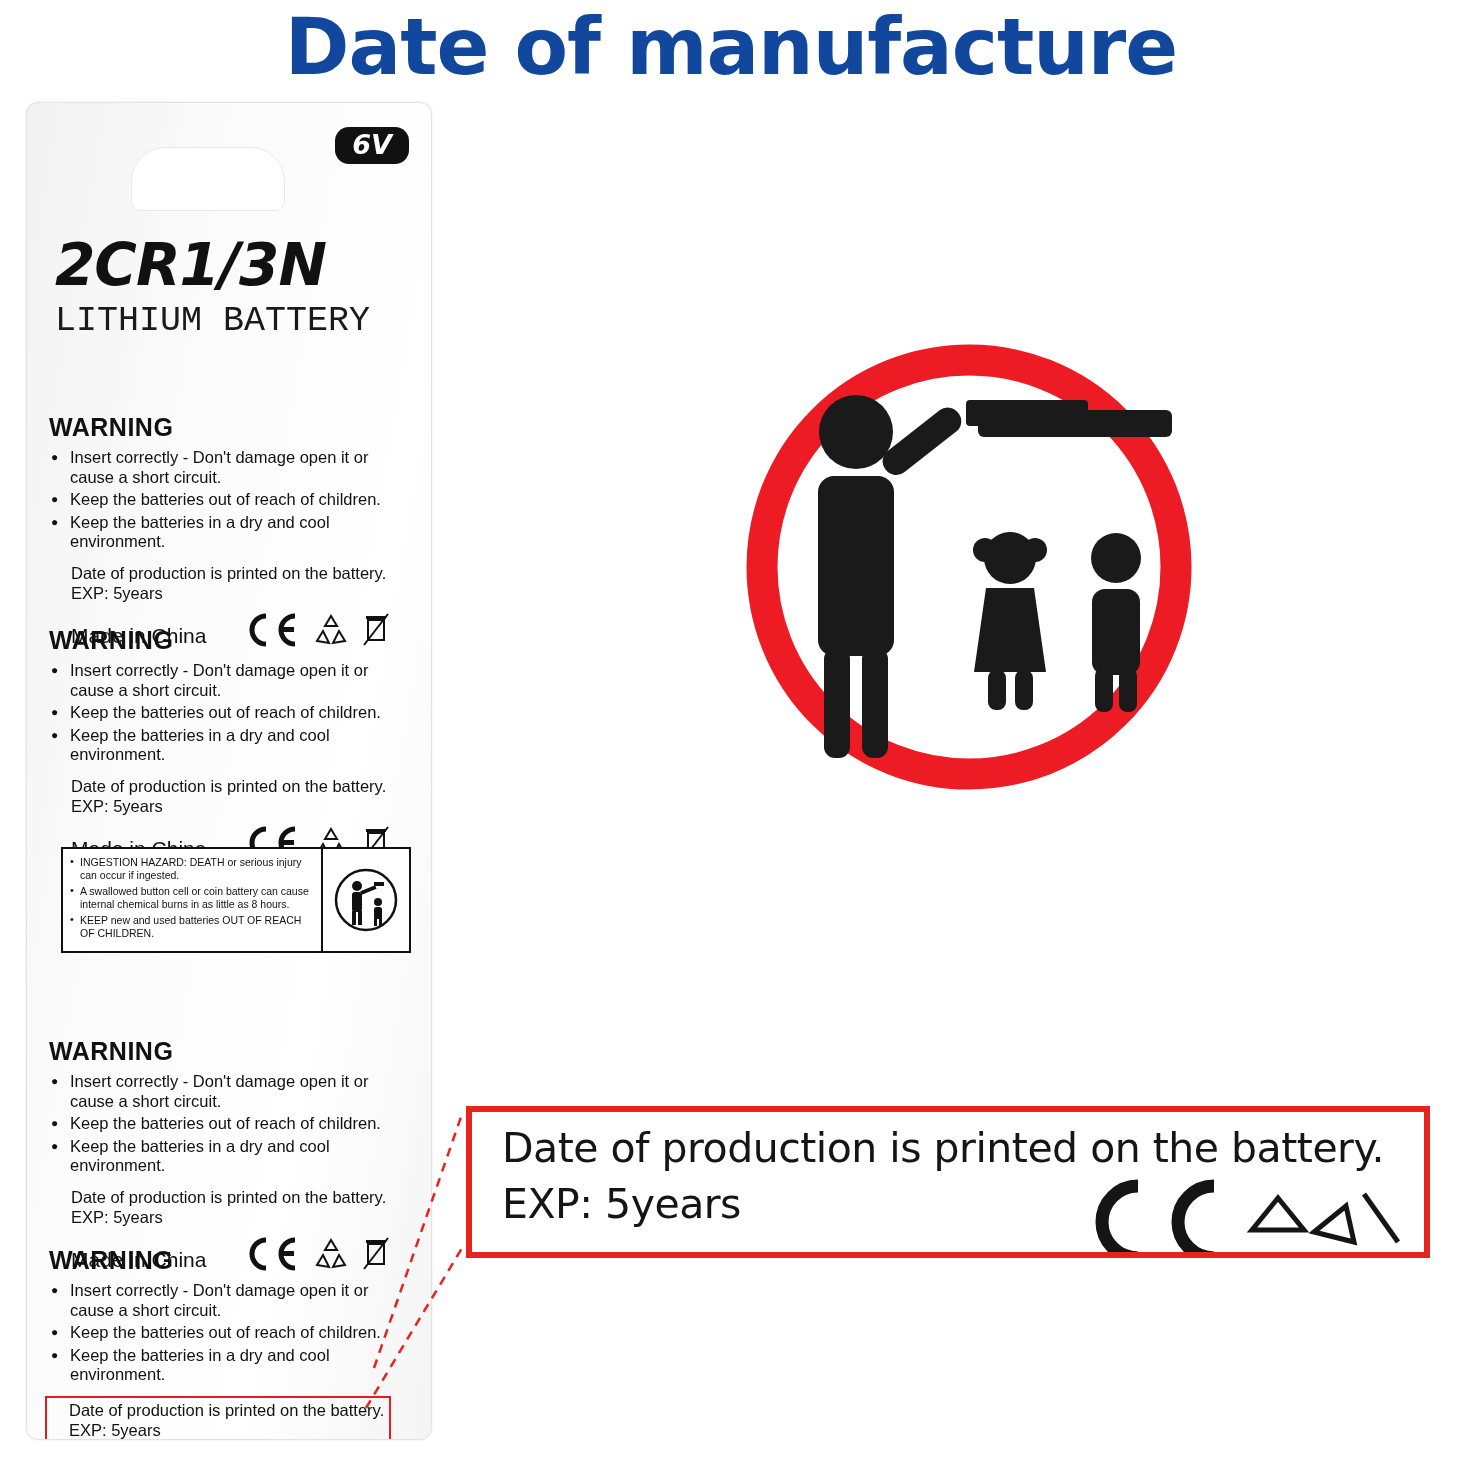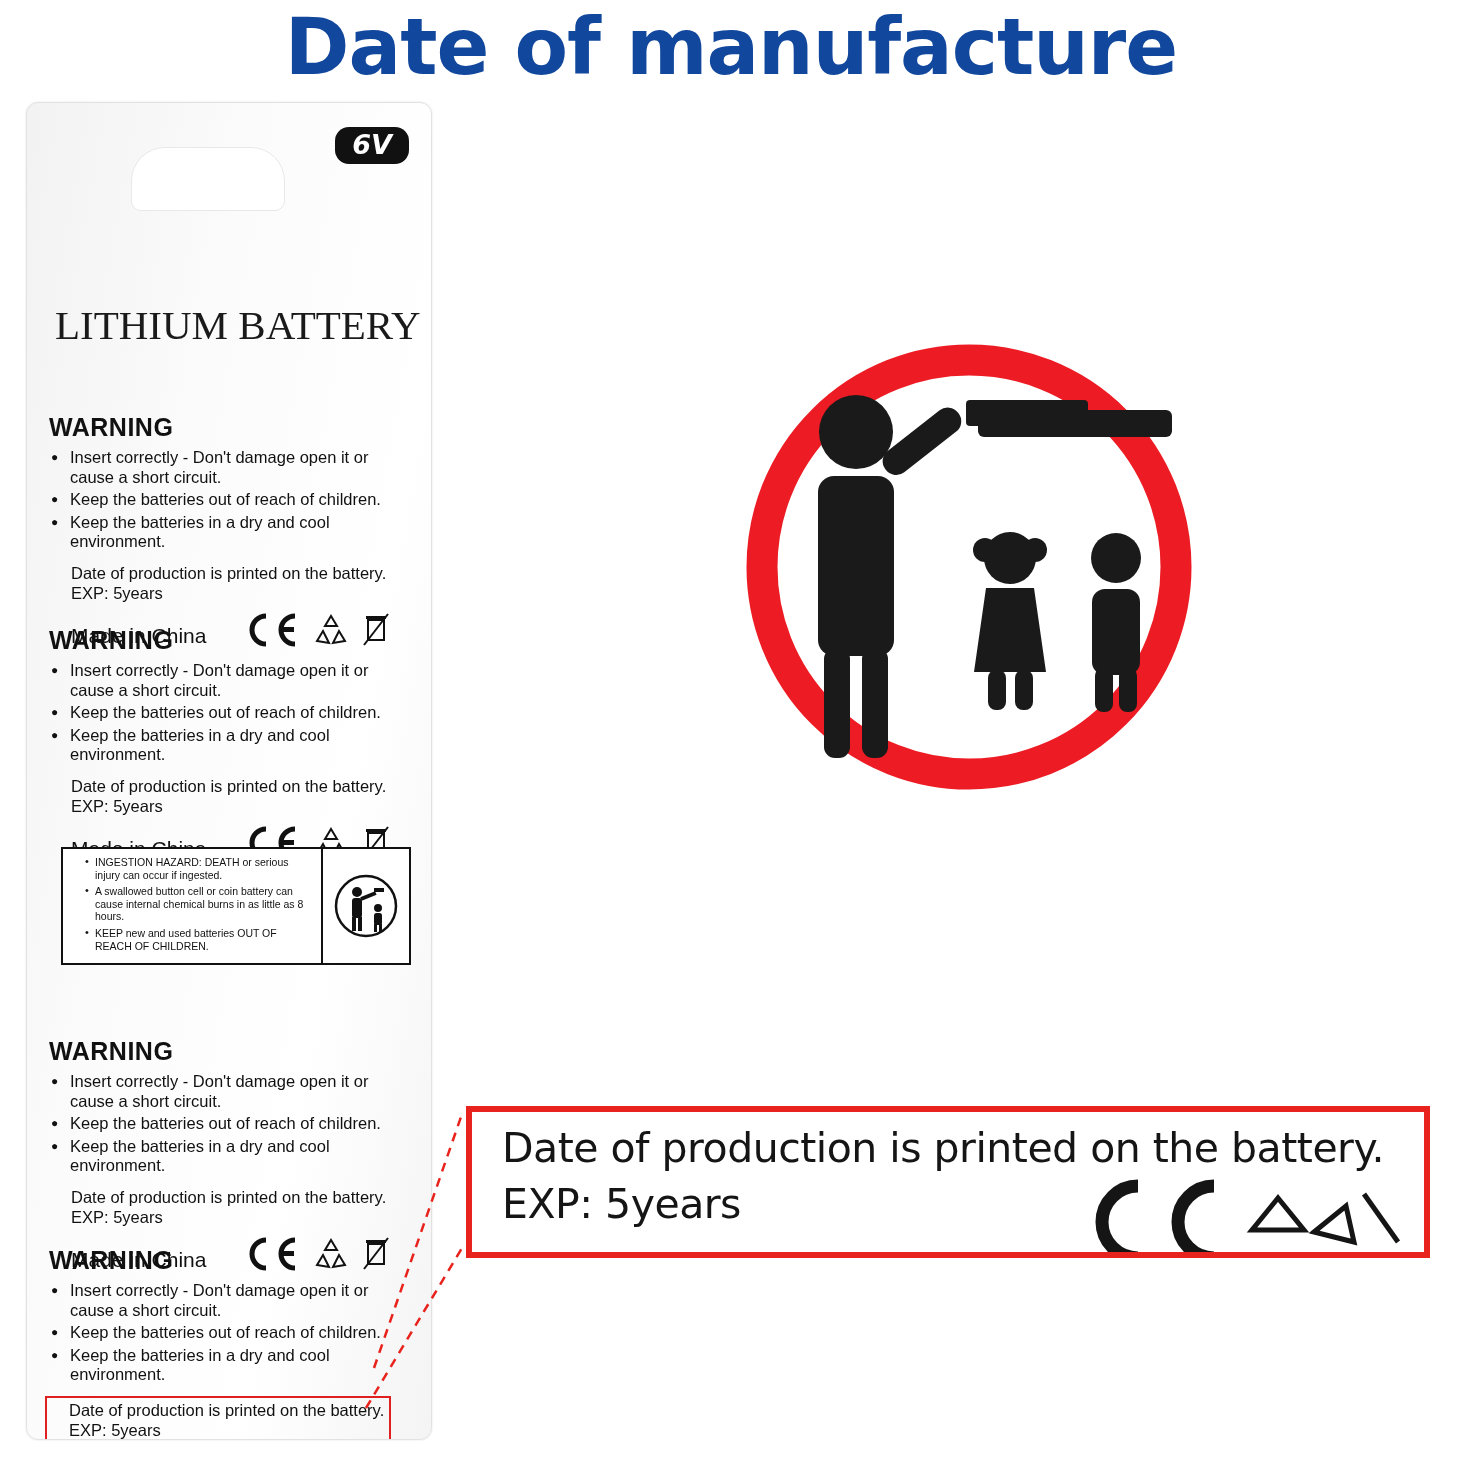--- a/index.html
+++ b/index.html
@@ -73,24 +73,24 @@
     font-weight: bold;
     font-style: italic;
     color: #111111;
     letter-spacing: -1px;
     font-family: "DejaVu Sans", sans-serif;
   }
   .chemistry {
     position: absolute;
     left: 28px;
     top: 198px;
-    font-size: 41px;
+    font-size: 35px;
     color: #1a1a1a;
     letter-spacing: 0px;
-    font-family: Liberation Serif, serif;
+    font-family: Liberation Mono, monospace;
   }
 
   
   .warn-block {
     position: absolute;
     left: 22px;
     width: 368px;
     color: #111111;
   }
   .warn-title {
@@ -173,21 +173,20 @@
     font-size: 21px;
     margin-right: 6px;
   }
   .warn-body {
     display: flex;
   }
   .warn-body-text {
     flex: 1;
     padding: 7px 6px 7px 6px;
     border-right: 2px solid #111111;
-    margin-left: 15px;
   }
   .warn-body-text ul {
     margin: 0;
     padding: 0;
     list-style: none;
   }
   .warn-body-text li {
     position: relative;
     padding-left: 11px;
     font-size: 10.5px;
@@ -266,20 +265,21 @@
 </style>
 </head>
 <body>
 
 <div class="page-title">Date of manufacture</div>
 
 <div class="card">
 
   <div class="hang-hole"></div>
   <div class="volt-badge">6V</div>
+  <div class="model">2CR1/3N</div>
   <div class="chemistry">LITHIUM BATTERY</div>
 
   <div class="warn-block" style="top:310px;">
     <div class="warn-title">WARNING</div>
     <ul class="warn-list">
       <li>Insert correctly - Don't damage open it or cause a short circuit.</li>
       <li>Keep the batteries out of reach of children.</li>
       <li>Keep the batteries in a dry and cool environment.</li>
     </ul>
     <div class="prod-info">

